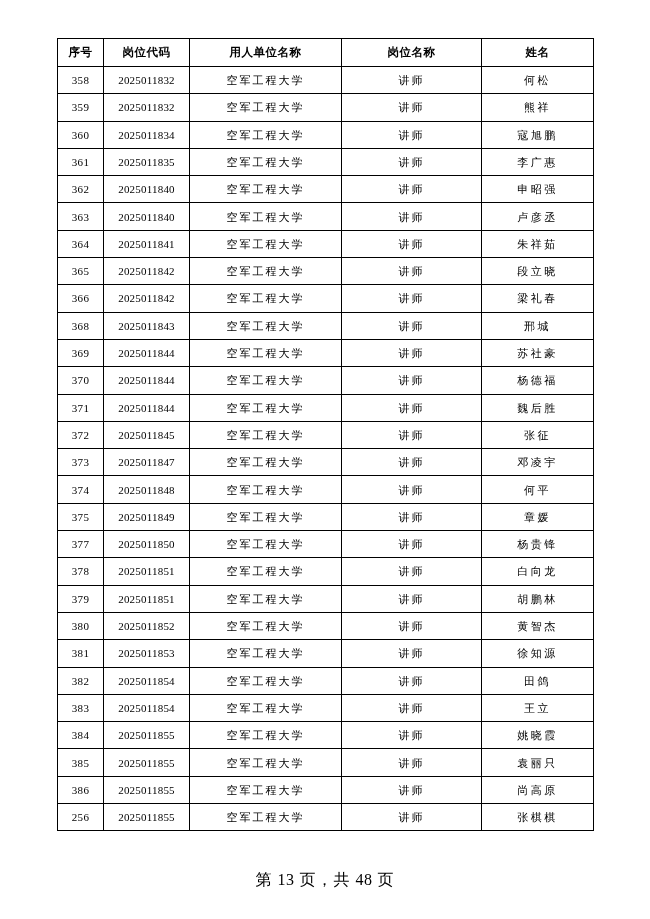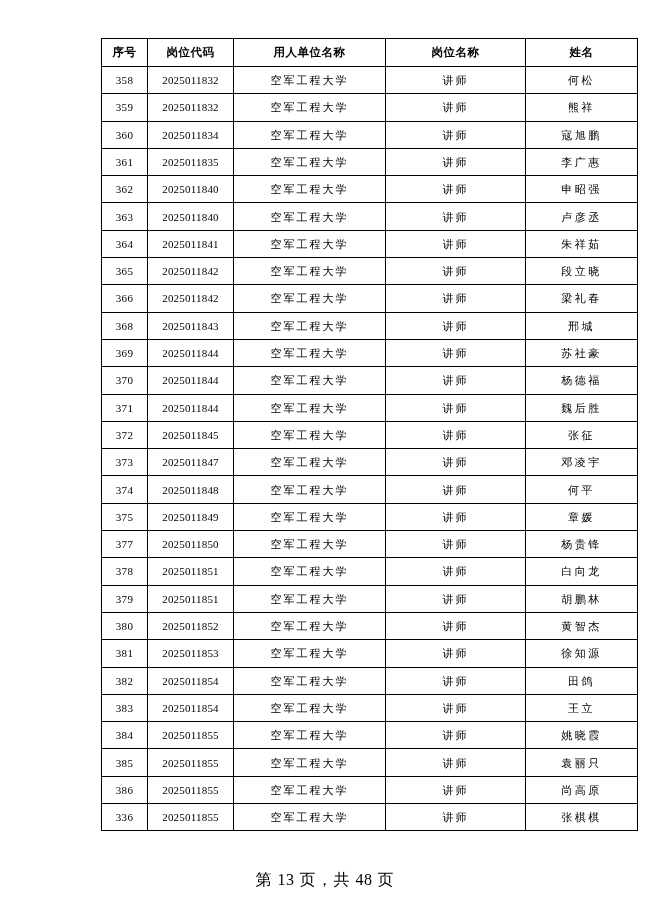--- a/index.html
+++ b/index.html
@@ -19,21 +19,20 @@
     width: 650px;
     height: 919px;
     box-sizing: border-box;
     padding: 38px 57px 0 57px;
     position: relative;
   }
   table.roster {
     border-collapse: collapse;
     width: 536px;
     table-layout: fixed;
-    margin-left: 44px;
   }
   table.roster th,
   table.roster td {
     border: 1px solid #000000;
     text-align: center;
     vertical-align: middle;
     font-size: 11px;
     line-height: 1.1;
     padding: 0;
     height: 26.3px;
@@ -278,21 +277,21 @@
           <td class="name">袁丽只</td>
         </tr>
       <tr>
           <td class="seq">386</td>
           <td class="code">2025011855</td>
           <td class="unit">空军工程大学</td>
           <td class="post">讲师</td>
           <td class="name">尚高原</td>
         </tr>
       <tr>
-          <td class="seq">336</td>
+          <td class="seq">256</td>
           <td class="code">2025011855</td>
           <td class="unit">空军工程大学</td>
           <td class="post">讲师</td>
           <td class="name">张棋棋</td>
         </tr>
     </tbody>
   </table>
 
   <div class="footer">
     <span>第</span>

